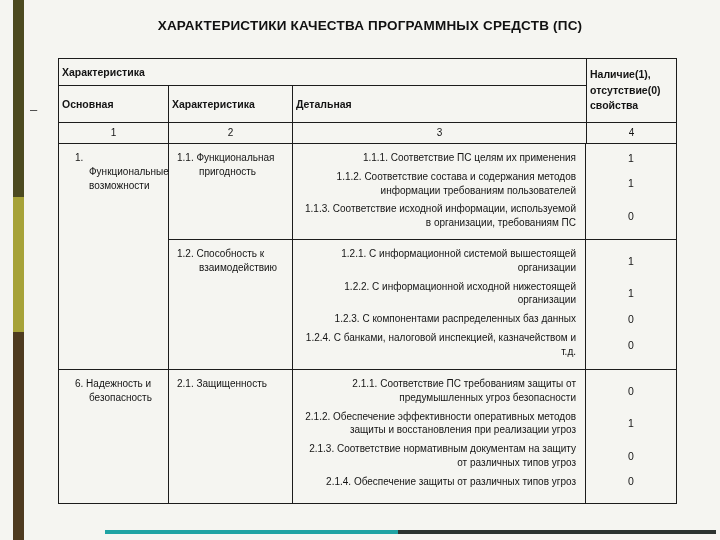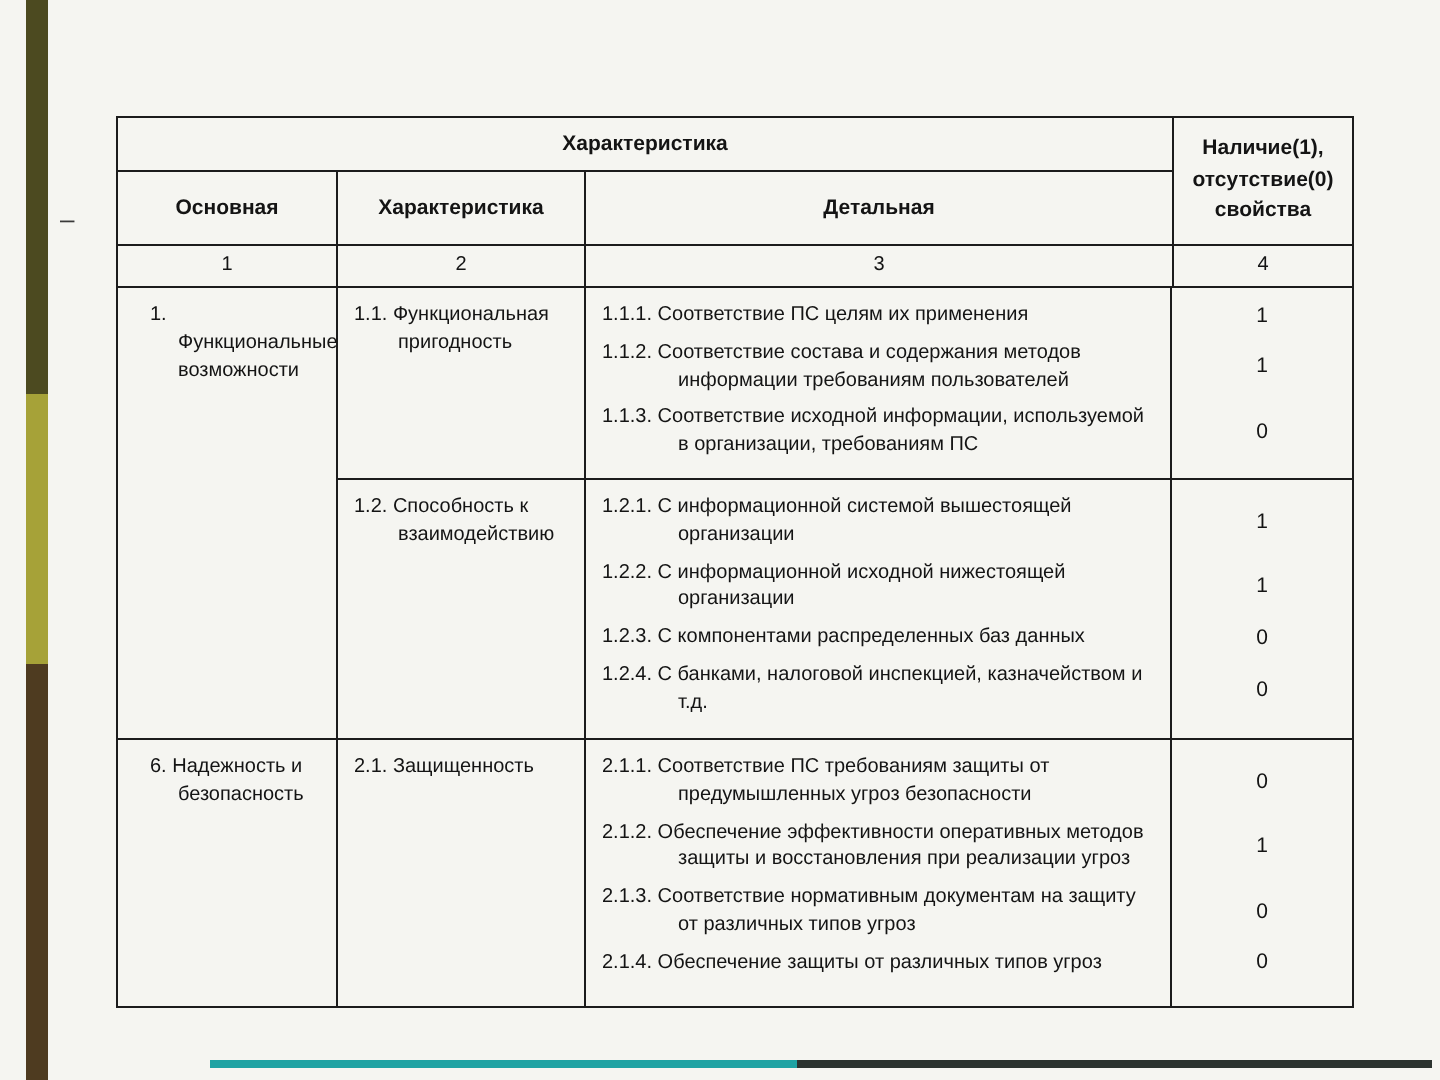--- a/index.html
+++ b/index.html
@@ -38,21 +38,21 @@
     background:transparent;
   }
   col.c1 { width:110px; }
   col.c2 { width:124px; }
   col.c3 { width:294px; }
   col.c4 { width:90px; }
 
   .qtable th, .qtable td { border:1px solid var(--border,#1c1c1c); }
 
   thead th {
-    vertical-align:middle; text-align:center;
+    vertical-align:middle; text-align:left;
     font-weight:bold; font-size:10.5px; padding:4px 3px;
   }
   tr.hrow1 { height:27px; }
   tr.hrow2 { height:37px; }
   th.presence { line-height:1.5;margin-left:38px; }
 
   tr.nums td {
     height:21px; text-align:center; vertical-align:middle;
     font-size:10px; padding:2px;
   }
@@ -66,21 +66,21 @@
   }
   td.detail { padding:0; position:relative; }
   td.detail::after {
     content:""; position:absolute; top:0; bottom:0; right:90px;
     width:1px; background:var(--border,#1c1c1c);
   }
   .items { padding:5px 0 3px; }
   .item { display:flex; margin:1px 0 3px; }
   .item-text {
     flex:1 1 auto;
-    padding:1px 96px 1px 46px; text-indent:-38px;
+    padding:1px 96px 1px 46px; text-indent:-38px;text-align:right;
   }
   .item-value {
     flex:0 0 90px; margin-left:-90px;
     display:flex; align-items:center; justify-content:center;
     font-size:10.5px;
   }
   
   .item { position:relative; }
   .item .item-text { padding-right:100px; }
   .item .item-value { position:absolute; top:0; bottom:0; right:0; width:90px; margin:0; }
@@ -97,20 +97,21 @@
   }
 </style>
 </head>
 <body>
 
 <div class="slide">
 
   <div class="left-stripe"></div>
   <div class="margin-dash">–</div>
 
+  <h1 class="title">ХАРАКТЕРИСТИКИ КАЧЕСТВА ПРОГРАММНЫХ СРЕДСТВ (ПС)</h1>
 
   <table class="qtable">
     <colgroup>
         <col class="c1">
         <col class="c2">
         <col class="c3">
         <col class="c4">
       </colgroup>
     <thead>
       <tr class="hrow1">

